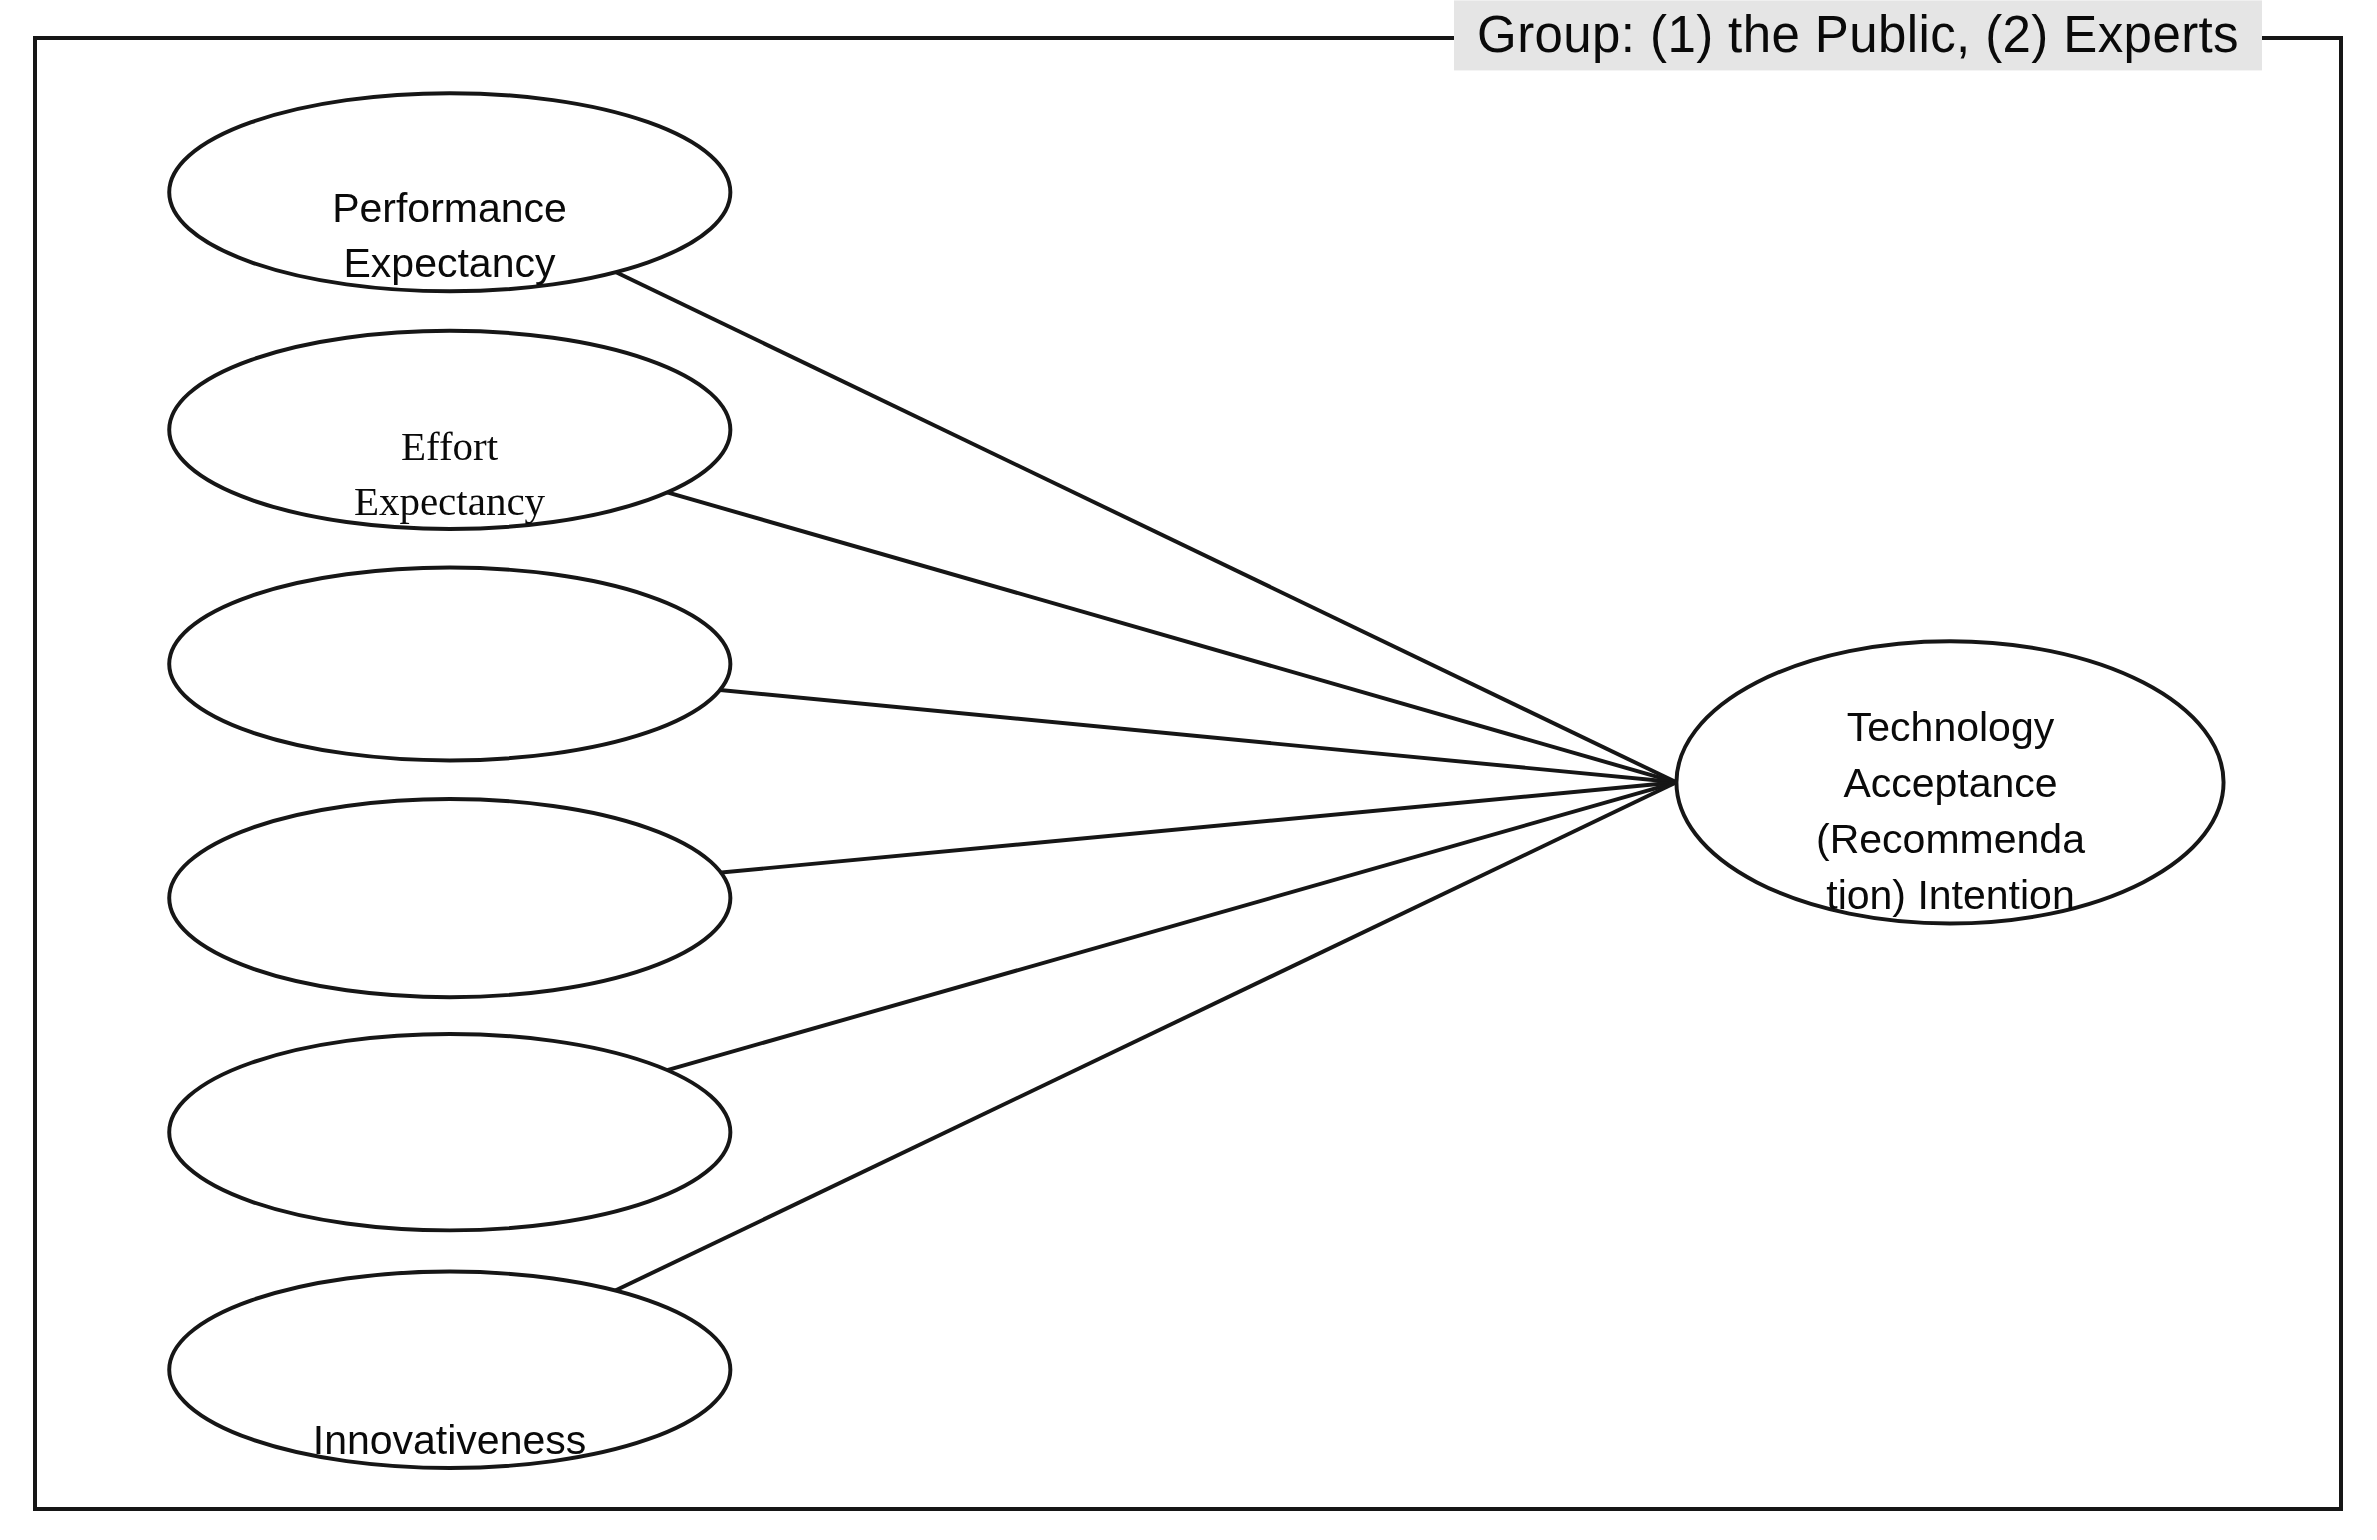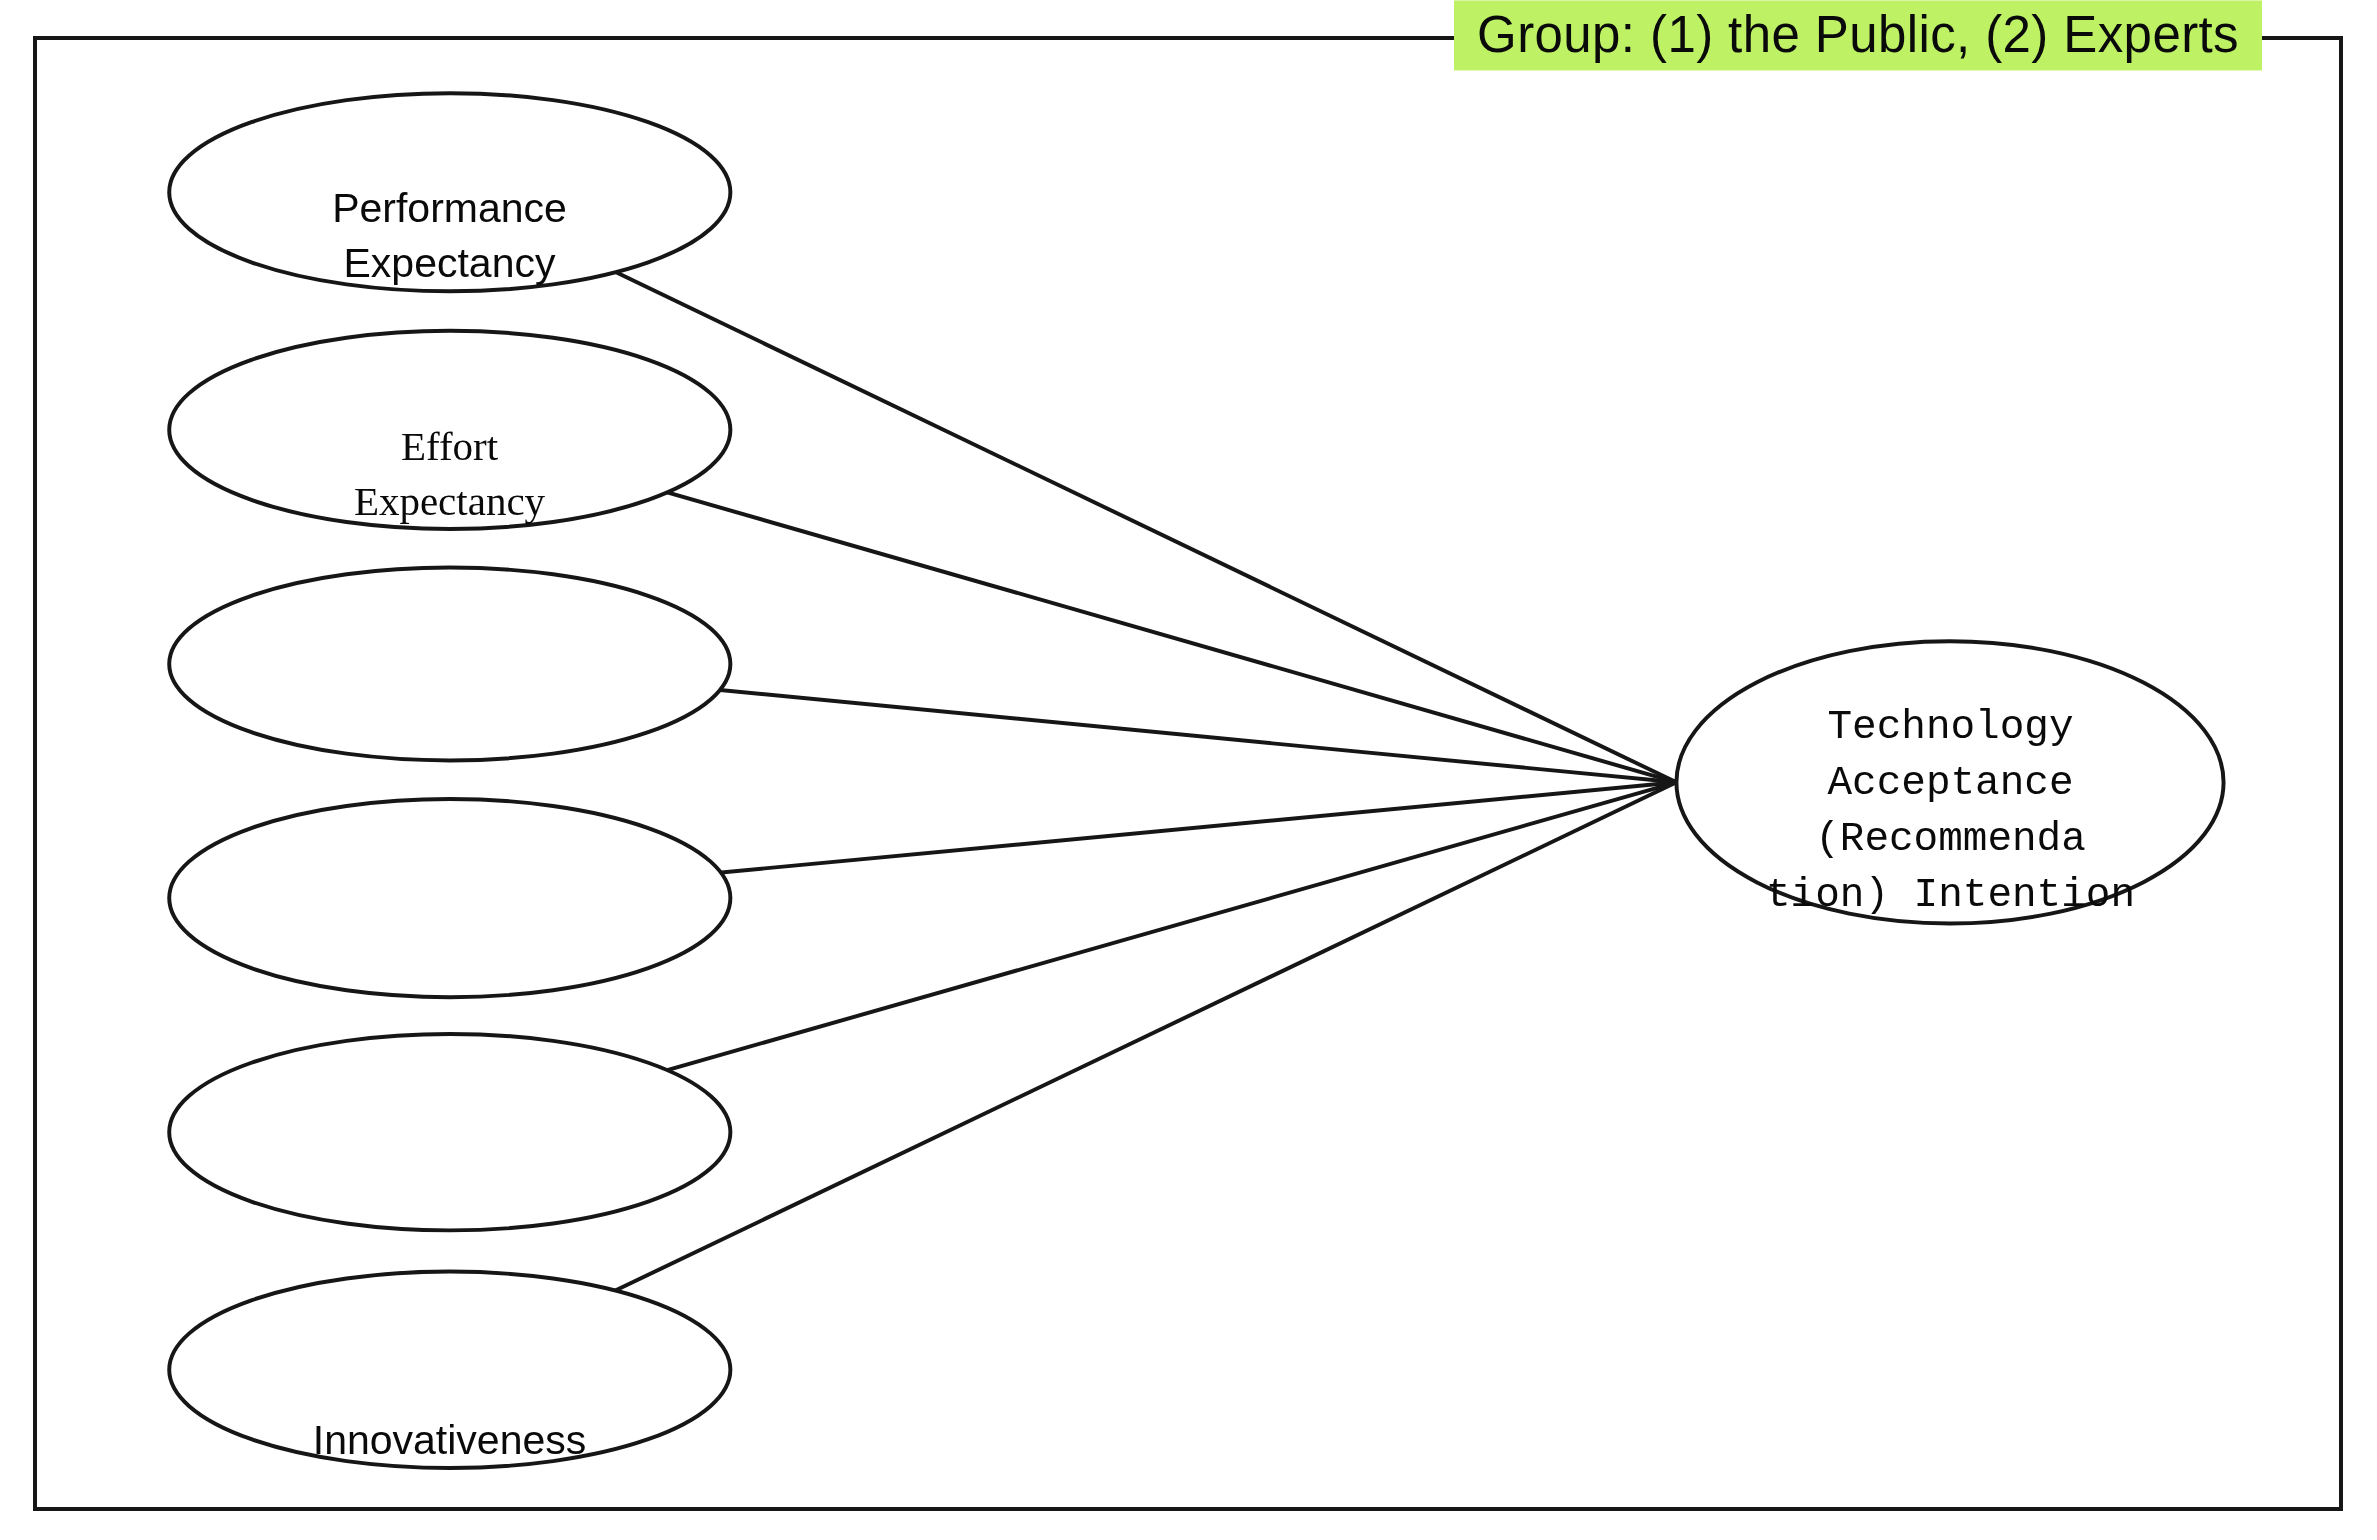--- a/index.html
+++ b/index.html
@@ -25,21 +25,21 @@
     height: 1475px;
     border: 4.4px solid #161616;
     box-sizing: border-box;
   }
   
   .group-label {
     position: absolute;
     top: 38px;
     right: 115px;
     transform: translateY(-54%);
-    background: #bef264;
+    background: #e5e5e5;
     padding: 5.3px 23px;
     font-size: 51px;
     letter-spacing: 0.4px;
     white-space: nowrap;
     color: #0a0a0a;
   }
   svg.wires {
     position: absolute;
     left: 0;
     top: 0;
@@ -105,21 +105,21 @@
     <span>Expectancy</span>
   </div>
 
 
 
 
   <div class="node-label" style="left:169px; top:1272px; height:196px;">
     <span>Innovativeness</span>
   </div>
 
-  <div class="node-label target-label" style="left:1705px; top:641px; height:282px;font-family:Liberation Mono, monospace;">
+  <div class="node-label target-label" style="left:1705px; top:641px; height:282px;">
     <span>Technology</span>
     <span>Acceptance</span>
     <span>(Recommenda</span>
     <span>tion) Intention</span>
   </div>
 
   <div class="group-label">Group: (1) the Public, (2) Experts</div>
 
 </div>
 

